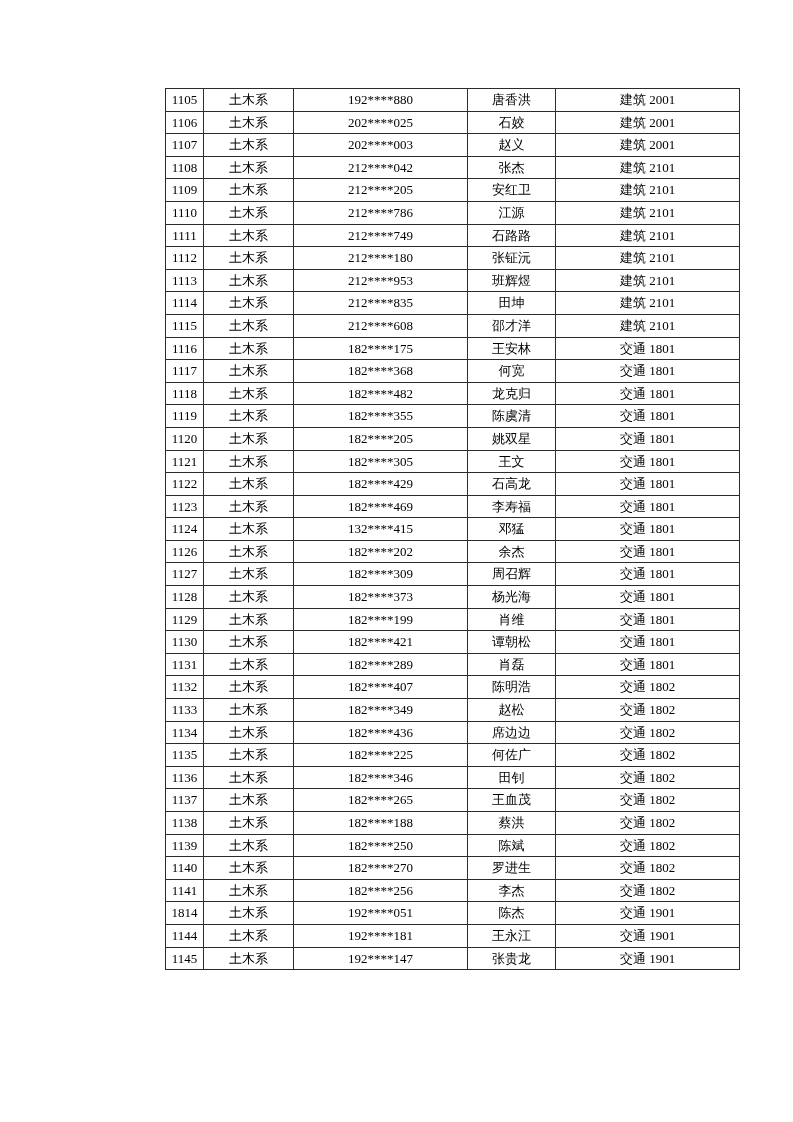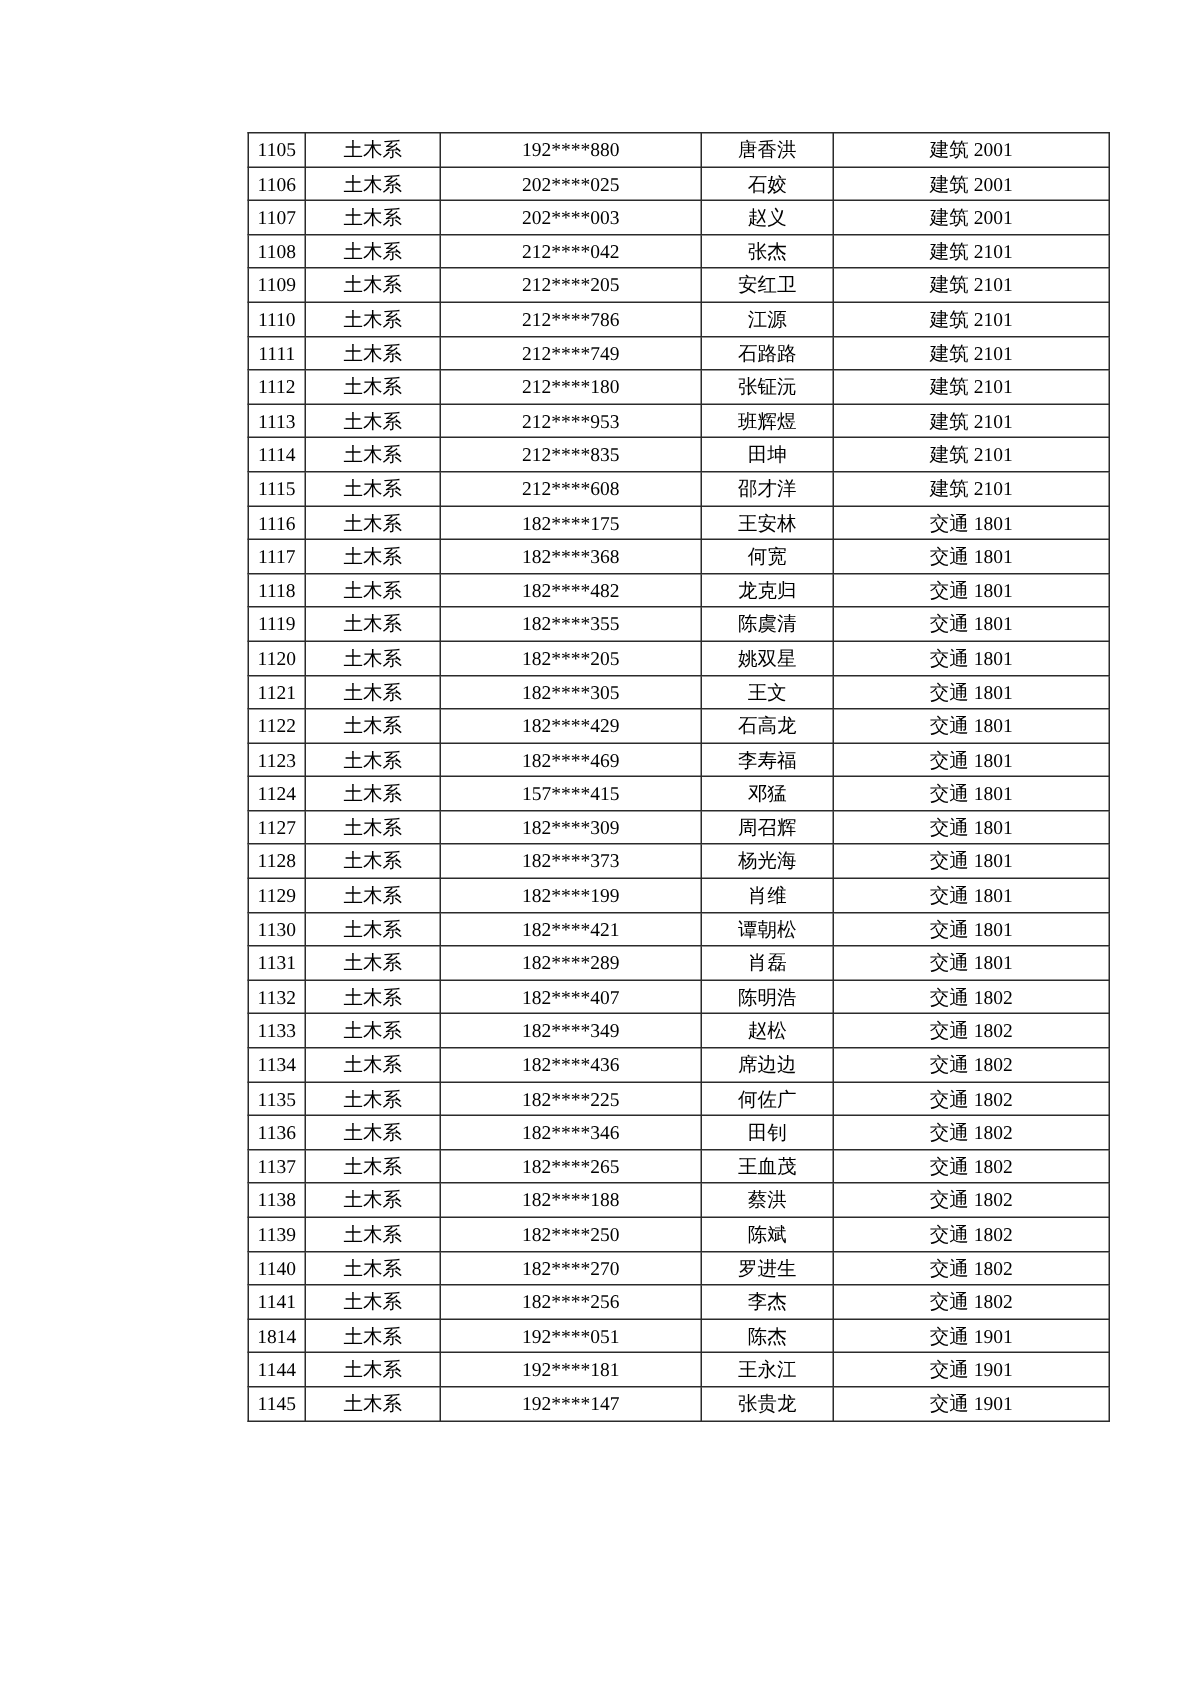--- a/index.html
+++ b/index.html
@@ -189,22 +189,29 @@
         <tr>
           <td>1123</td>
           <td>土木系</td>
           <td>182****469</td>
           <td>李寿福</td>
           <td>交通 1801</td>
         </tr>
         <tr>
           <td>1124</td>
           <td>土木系</td>
-          <td>157****415</td>
+          <td>132****415</td>
           <td>邓猛</td>
+          <td>交通 1801</td>
+        </tr>
+        <tr>
+          <td>1126</td>
+          <td>土木系</td>
+          <td>182****202</td>
+          <td>余杰</td>
           <td>交通 1801</td>
         </tr>
         <tr>
           <td>1127</td>
           <td>土木系</td>
           <td>182****309</td>
           <td>周召辉</td>
           <td>交通 1801</td>
         </tr>
         <tr>

